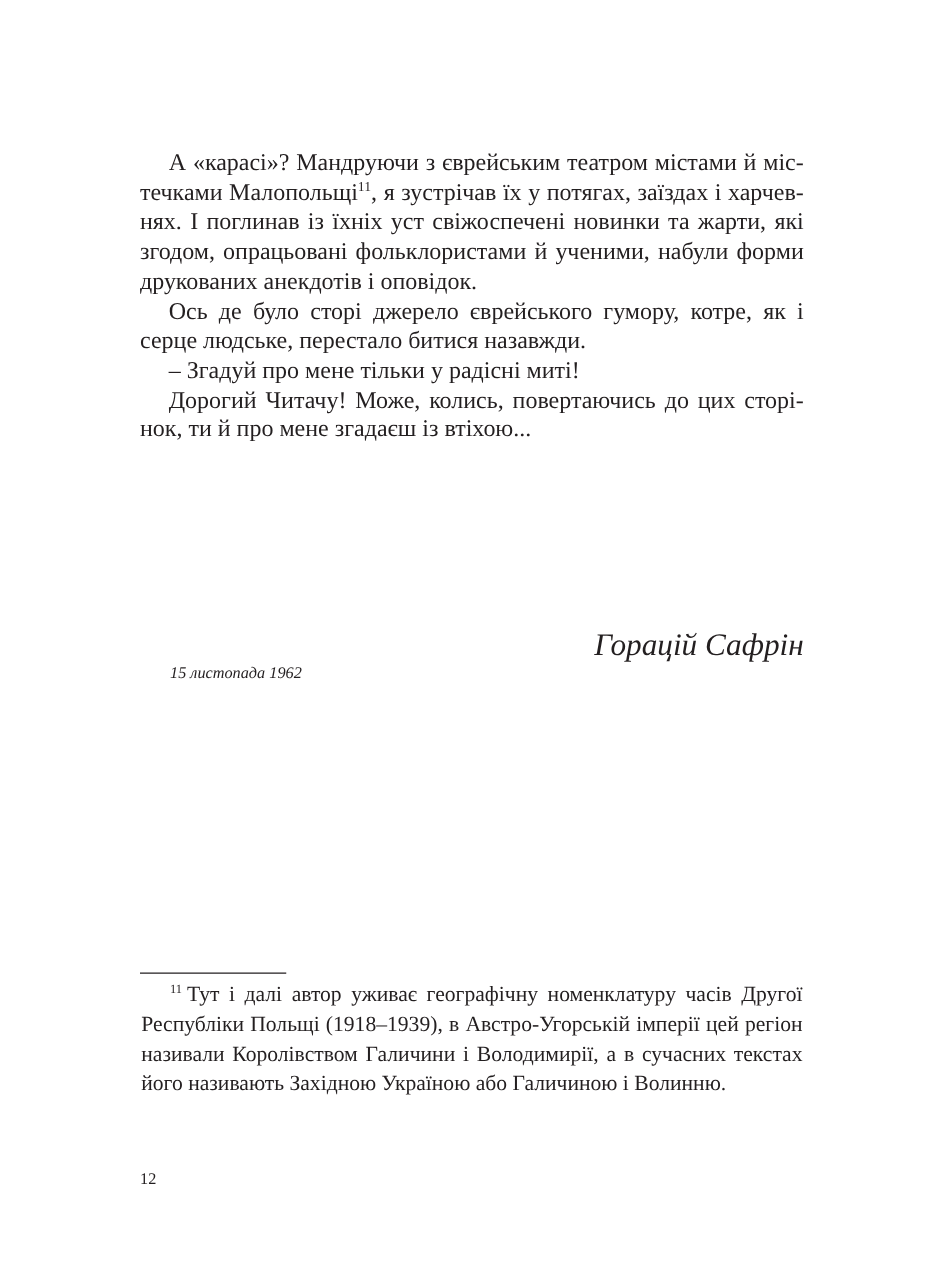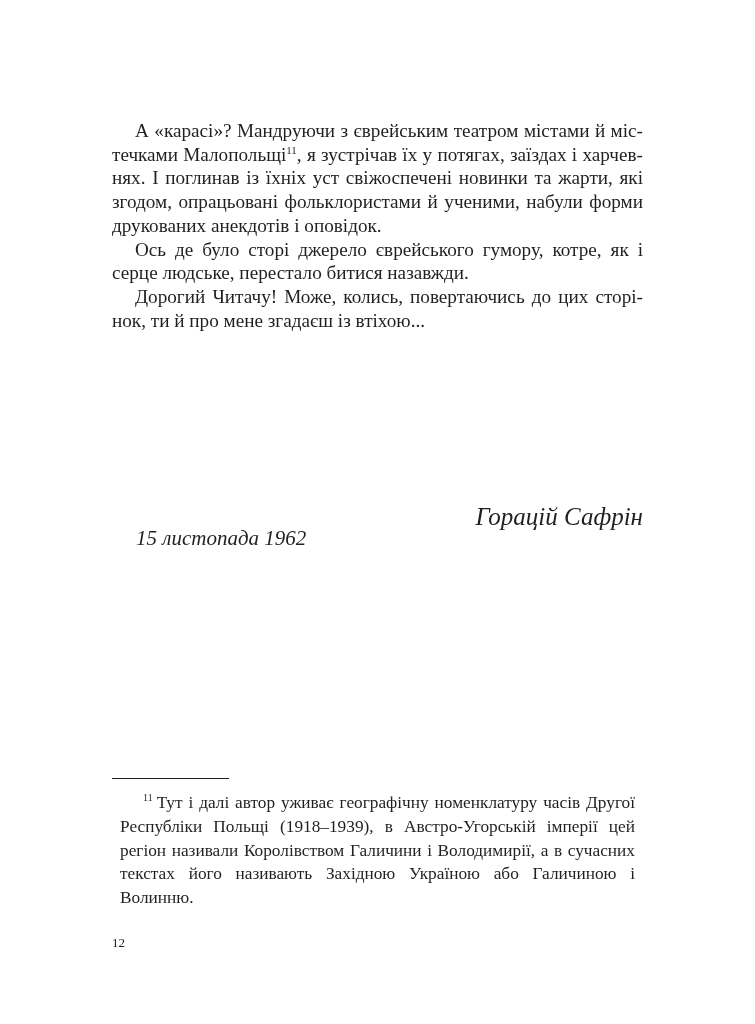--- a/index.html
+++ b/index.html
@@ -48,42 +48,42 @@
       font-style: italic;
       font-size: 25px;
       line-height: 24px;
     }
     .date {
       position: absolute;
       left: 136px;
       top: 526px;
       font-family: "Liberation Serif", "DejaVu Serif", serif;
       font-style: italic;
-      font-size: 21px;
+      font-size: 13px;
       line-height: 24px;
     }
     .fn-rule {
       position: absolute;
       left: 112px;
       top: 778px;
       width: 117px;
       height: 0;
       border-top: 1px solid #231f20;
     }
     .footnotes {
       position: absolute;
       left: 112px;
       top: 783px;
       width: 531px;
     }
     .footnote {
       font-family: "Liberation Serif", "DejaVu Serif", serif;
       font-size: 17.3px;
       line-height: 23.8px;
-      margin: 8px;
+      margin: 1px;
       text-align: justify;
       text-indent: 23px;
     }
     .footnote sup {
       font-size: 10px;
       line-height: 0;
       vertical-align: super;
       margin-right: 4px;
     }
     .page-number {
@@ -94,20 +94,21 @@
       font-size: 13px;
       line-height: 22px;
     }
   </style>
 </head>
 <body>
 
 <div class="page">
   <p class="para"><span>А «карасі»? Мандруючи з єврейським театром містами й міс­течками Малопольщі</span><sup class="fnref">11</sup><span>, я зустрічав їх у потягах, заїздах і харчев­нях. І поглинав із їхніх уст свіжоспечені новинки та жарти, які згодом, опрацьовані фольклористами й ученими, набули форми друкованих анекдотів і оповідок.</span></p>
   <p class="para">Ось де було сторі джерело єврейського гумору, котре, як і серце людське, перестало битися назавжди.</p>
+  <p class="para dialog">– Згадуй про мене тільки у радісні миті!</p>
   <p class="para">Дорогий Читачу! Може, колись, повертаючись до цих сторі­нок, ти й про мене згадаєш із втіхою...</p>
 </div>
 
 <div class="signature">Горацій Сафрін</div>
 <div class="date">15 листопада 1962</div>
 
 <div class="fn-rule"></div>
 
 <div class="footnotes">
   <p class="footnote"><sup>11</sup><span>Тут і далі автор уживає географічну номенклатуру часів Дру­гої Республіки Польщі (1918–1939), в Австро-Угорській імперії цей регіон називали Королівством Галичини і Володимирії, а в сучас­них текстах його називають Західною Україною або Галичиною і Волинню.</span></p>

